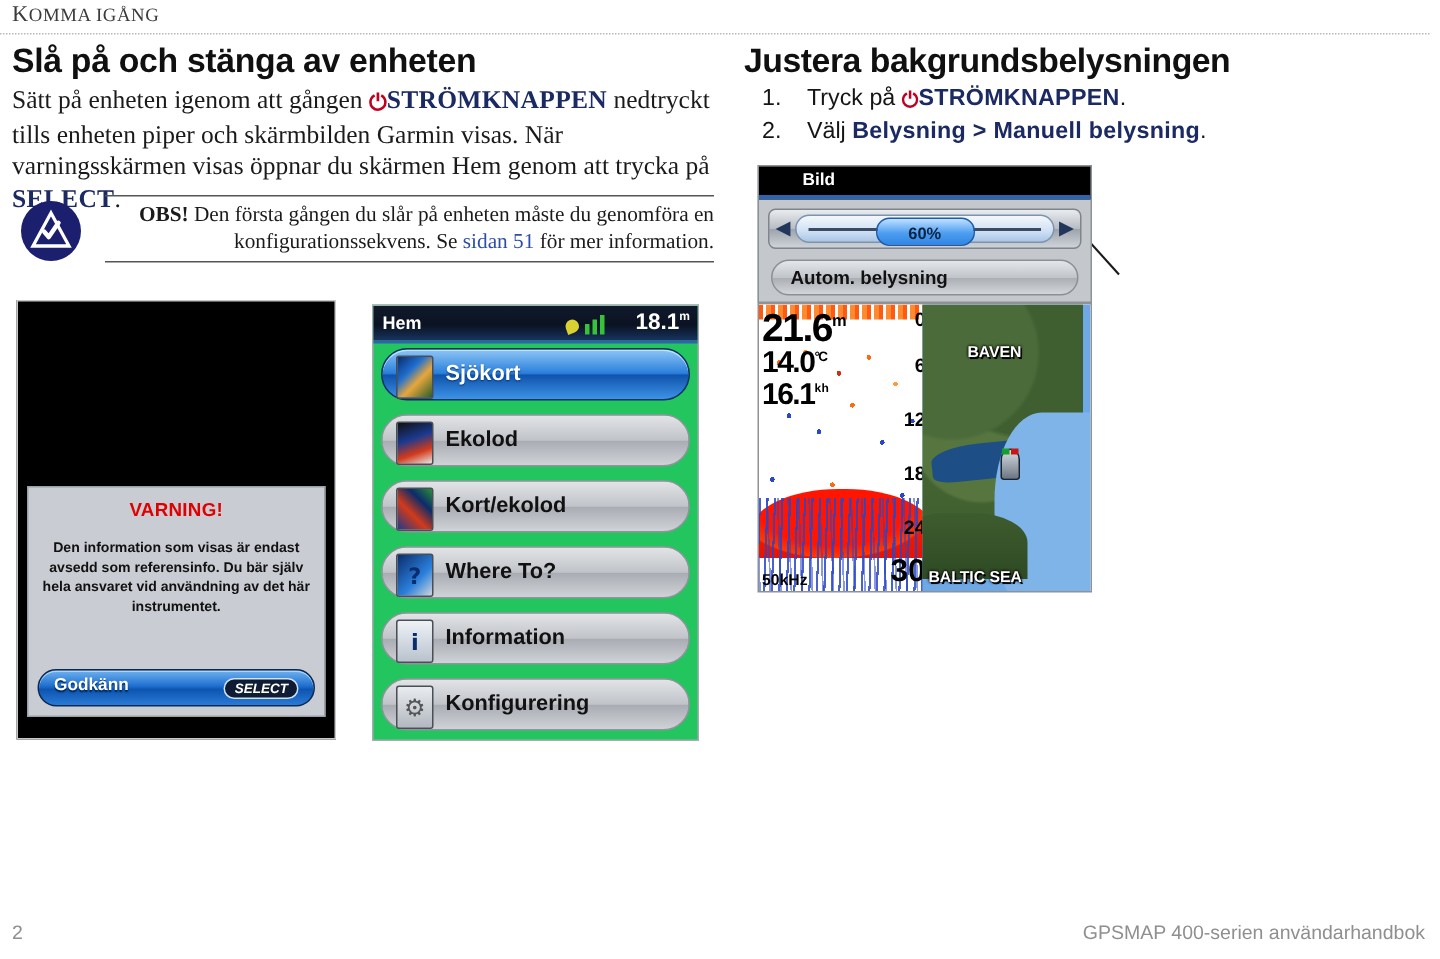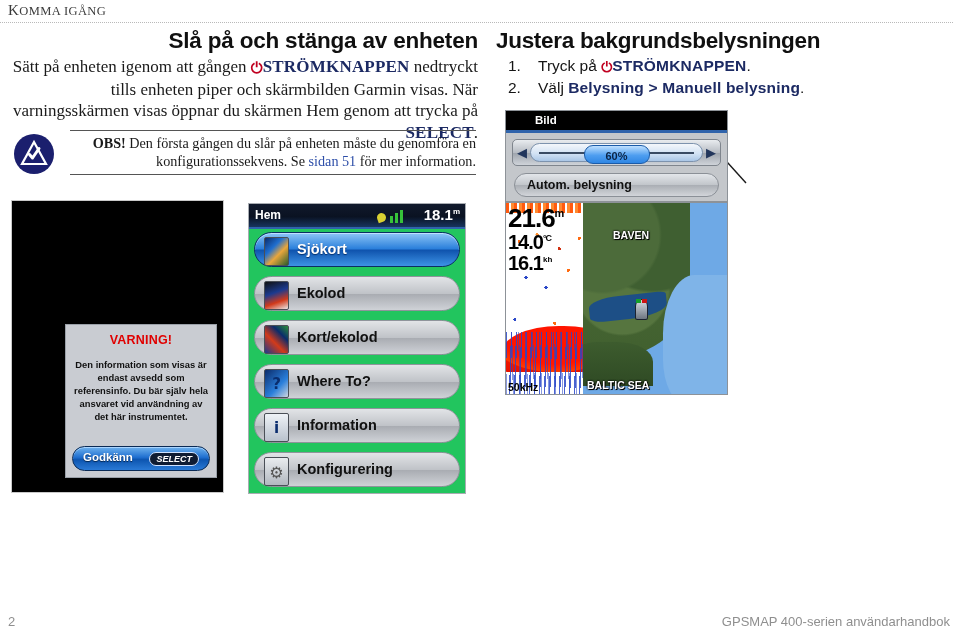--- a/index.html
+++ b/index.html
@@ -23,21 +23,21 @@
     letter-spacing: .4px;
   }
   .runhead .cap { font-size: 15px; }
   .runhead .sc { font-size: 12.5px; }
   .headrule {
     position: absolute; left: 0; top: 22px; width: 953px; height: 0;
     border-top: 1px dotted #b9b9b9;
   }
 
   
-  .col-left { position: absolute; left: 8px; top: 28px; width: 470px; text-align: right; }
+  .col-left { position: absolute; left: 8px; top: 28px; width: 470px; }
   h1.title {
     margin: 0 0 2px 0;
     font-family: "Liberation Sans", sans-serif;
     font-size: 22.5px; font-weight: bold;
     color: #101010;
     letter-spacing: -0.2px;
     line-height: 26px;
   }
   p.body {
     margin: 0;
@@ -122,21 +122,20 @@
     position: absolute; left: 11px; top: 200px;
     width: 213px; height: 293px;
     background: #000; border: 1px solid #c9c9c9;
     box-sizing: border-box;
   }
   .warn-panel {
     position: absolute; left: 6px; top: 123px; right: 6px; bottom: 14px;
     background: #c9ccd2;
     border: 1px solid #9aa0a8;
     box-sizing: border-box;
-    margin-left: 47px;
   }
   .warn-title {
     margin: 8px 0 0 0; text-align: center;
     font-family: "Liberation Sans", sans-serif;
     font-weight: bold; font-size: 12.5px; color: #e00000;
     letter-spacing: .2px;
   }
   .warn-text {
     margin: 11px 6px 0 6px; text-align: center;
     font-family: "Liberation Sans", sans-serif;
@@ -383,21 +382,20 @@
     font-family: "Liberation Sans", sans-serif; font-weight: bold;
     font-size: 13px; color: #000;
   }
   .dtick.big { font-size: 21px; }
 
   .chartmap {
     position: absolute; right: 0; top: 0; width: 112px; height: 100%;
     background:
       linear-gradient(#6ea9e6 0 100%);
     overflow: hidden;
-    padding-left: 32px;
   }
   .chartmap .land {
     position: absolute; left: -18px; top: -8px; width: 125px; height: 160px;
     background:
       radial-gradient(circle at 30% 25%, #4c6b3a 0 38%, transparent 40%),
       radial-gradient(circle at 70% 18%, #3f5f31 0 42%, transparent 44%),
       radial-gradient(circle at 46% 58%, #56753f 0 40%, transparent 42%),
       linear-gradient(#4e6e3a, #41602f);
     border-radius: 0 0 55% 30% / 0 0 45% 38%;
   }

